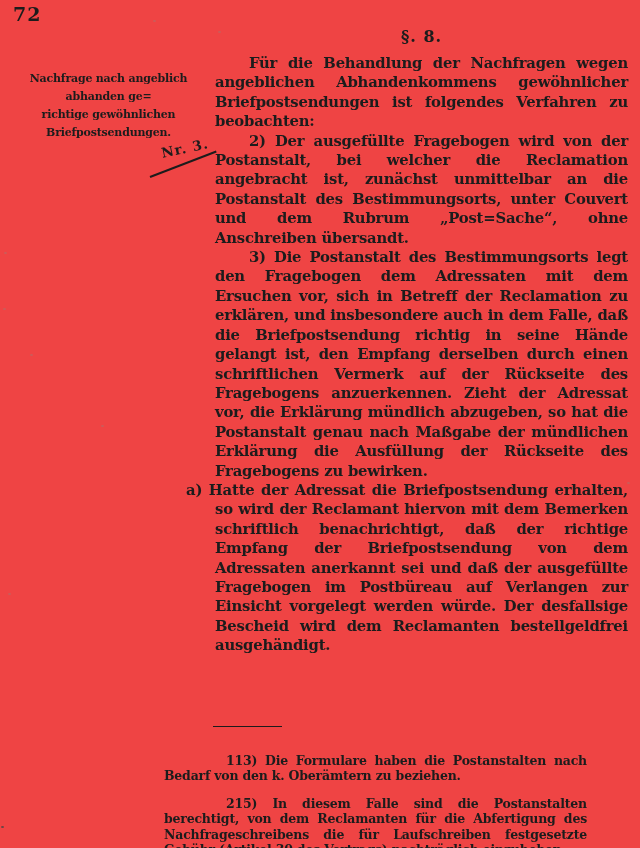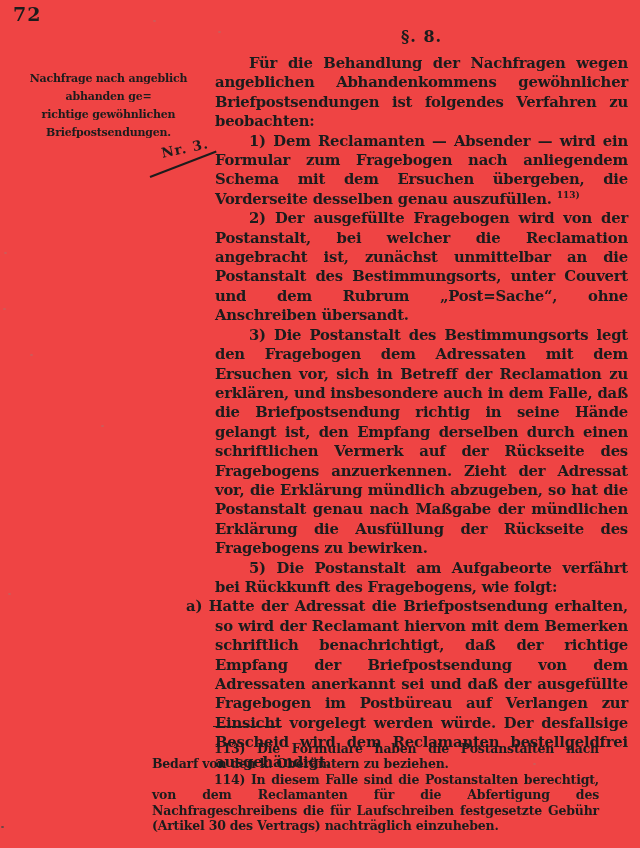--- a/index.html
+++ b/index.html
@@ -53,21 +53,21 @@
   }
   .footnote-sep {
     position: absolute; left: 213px; top: 726px; width: 69px; height: 0;
     border-top: 1.5px solid #1c1c1c;
   }
   .footnotes {
     position: absolute; left: 152px; top: 741px; width: 447px;
     font-size: 12.5px; line-height: 15.4px;
     text-align: justify; letter-spacing: -0.2px;
   }
-  .footnotes p { margin: 0; text-indent: 62px; }
+  .footnotes p { margin: 12px; text-indent: 62px; }
   .speck {
     position: absolute; width: 3px; height: 2px;
     background: #8a8a84; opacity: 0.35; border-radius: 50%;
   }
   .speck.dark { opacity: 0.8; background: #444; }
 </style>
 </head>
 <body>
 
 <div class="page">
@@ -80,38 +80,36 @@
     <div>Nachfrage nach angeblich abhanden ge=</div>
     <div>richtige gewöhnlichen Briefpostsendungen.</div>
   </div>
 
   <div class="annotation-label">Nr. 3.</div>
   <div class="annotation-stroke"></div>
 
   <div class="body-text">
     <p class="para">Für die Behandlung der Nachfragen wegen angeblichen Abhandenkommens gewöhnlicher Briefpostsendungen ist folgendes Verfahren zu beobachten:</p>
 
-    <p class="para"><span>1)</span> <span>Dem Reclamanten — Absender — wird ein Formular zum Fragebogen nach anliegendem Schema mit dem Ersuchen übergeben, die Vorderseite desselben genau auszufüllen.</span> <sup class="ref">113)</sup></p>
 
     <p class="para"><span>2)</span> <span>Der ausgefüllte Fragebogen wird von der Postanstalt, bei welcher die Reclamation angebracht ist, zunächst unmittelbar an die Postanstalt des Bestimmungsorts, unter Couvert und dem Rubrum „Post=Sache“, ohne Anschreiben übersandt.</span></p>
 
     <p class="para"><span>3)</span> <span>Die Postanstalt des Bestimmungsorts legt den Fragebogen dem Adressaten mit dem Ersuchen vor, sich in Betreff der Reclamation zu erklären, und insbesondere auch in dem Falle, daß die Briefpostsendung richtig in seine Hände gelangt ist, den Empfang derselben durch einen schriftlichen Vermerk auf der Rückseite des Fragebogens anzuerkennen. Zieht der Adressat vor, die Erklärung mündlich abzugeben, so hat die Postanstalt genau nach Maßgabe der mündlichen Erklärung die Ausfüllung der Rückseite des Fragebogens zu bewirken.</span></p>
 
 
-    <p class="para"><span>5)</span> <span>Die Postanstalt am Aufgabeorte verfährt bei Rückkunft des Fragebogens, wie folgt:</span></p>
 
     <p class="sub"><span>a)</span> <span>Hatte der Adressat die Briefpostsendung erhalten, so wird der Reclamant hiervon mit dem Bemerken schriftlich benachrichtigt, daß der richtige Empfang der Briefpostsendung von dem Adressaten anerkannt sei und daß der ausgefüllte Fragebogen im Postbüreau auf Verlangen zur Einsicht vorgelegt werden würde. Der desfallsige Bescheid wird dem Reclamanten bestellgeldfrei ausgehändigt.</span> </p>
 
   </div>
 
   <div class="footnote-sep"></div>
 
   <div class="footnotes">
     <p><span>113)</span> <span>Die Formulare haben die Postanstalten nach Bedarf von den k. Oberämtern zu beziehen.</span></p>
-    <p><span>114)</span> <span>In diesem Falle sind die Postanstalten berechtigt, von dem Reclamanten für die Abfertigung des Nachfrageschreibens die für Laufschreiben festgesetzte Gebühr (Artikel 30 des Vertrags) nachträglich einzuheben.</span></p>
+    <p><span>215)</span> <span>In diesem Falle sind die Postanstalten berechtigt, von dem Reclamanten für die Abfertigung des Nachfrageschreibens die für Laufschreiben festgesetzte Gebühr (Artikel 30 des Vertrags) nachträglich einzuheben.</span></p>
   </div>
 
   <div class="speck" style="left:153px; top:20px;"></div>
   <div class="speck" style="left:218px; top:31px;"></div>
   <div class="speck" style="left:4px; top:252px;"></div>
   <div class="speck" style="left:3px; top:308px;"></div>
   <div class="speck" style="left:30px; top:354px;"></div>
   <div class="speck" style="left:101px; top:425px;"></div>
   <div class="speck" style="left:8px; top:593px;"></div>
   <div class="speck" style="left:627px; top:482px;"></div>

